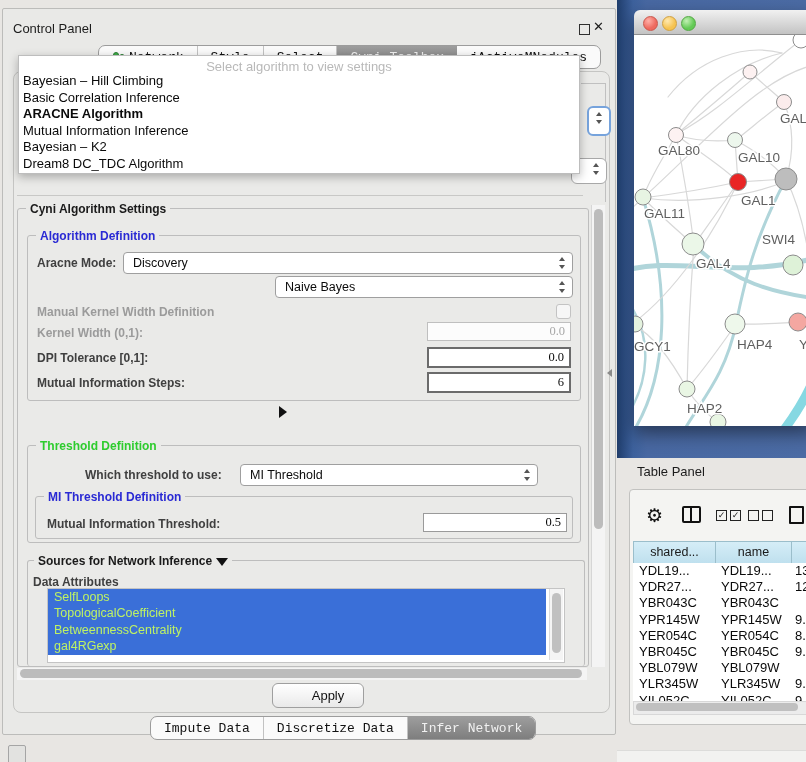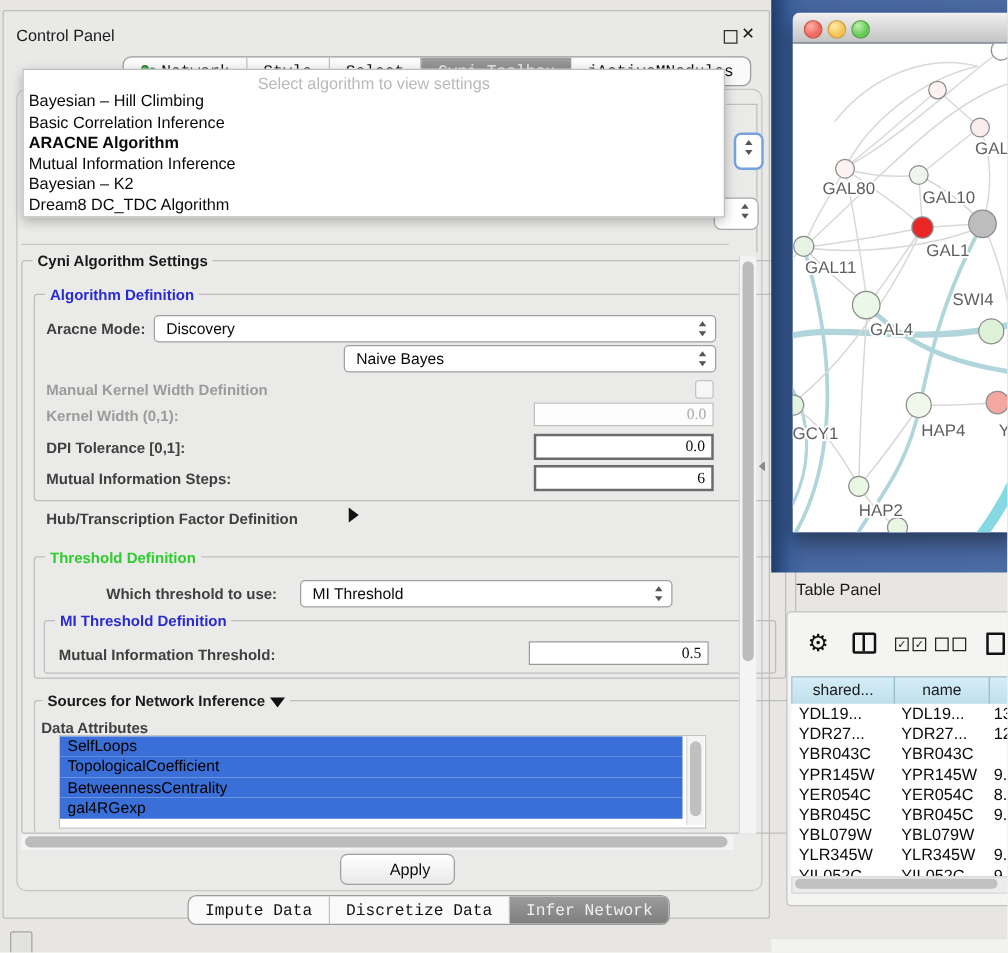--- a/index.html
+++ b/index.html
@@ -30,21 +30,21 @@
 
   
   #algo-popup{left:18px;top:55px;width:560px;height:117px;background:#ffffff;border:1px solid #bdbdbd;
               box-shadow:0 3px 9px rgba(0,0,0,.28);z-index:50;}
   #algo-placeholder{left:0;top:3px;width:100%;text-align:center;font-size:13px;color:#b9b9b9;}
   #algo-list{left:0;top:17px;width:100%;}
   .algo-item{height:16.6px;line-height:16.6px;padding-left:4px;font-size:13px;color:#0a0a0a;}
   .algo-item.bold{font-weight:bold;}
 
   
-  .group{border:1px solid #bdbdbd;border-radius:3px;padding-left:48px;}
+  .group{border:1px solid #bdbdbd;border-radius:3px;}
   .gtitle{position:absolute;font-size:12px;font-weight:bold;background:#eaeae8;padding:0 4px;color:#1a1a1a;white-space:nowrap;}
   .gtitle.blue{color:#2a2ad4;}
   .gtitle.green{color:#2ecc2e;}
 
   .lbl{font-size:12px;font-weight:bold;color:#404040;white-space:nowrap;}
   .lbl.dis{color:#9b9b9b;}
 
   .combo{background:#ffffff;border:1px solid #9f9f9f;border-radius:4px;height:20px;}
   .combo .val{position:absolute;left:9px;top:3px;font-size:12.5px;color:#0a0a0a;}
   .stepper{position:absolute;right:5px;top:4px;width:9px;height:12px;}
@@ -57,21 +57,21 @@
   .tfield.dis{border:1px solid #bfbfbf;background:#fcfcfc;color:#a8a8a8;}
   .tfield.strong{border:2px solid #6b6b6b;}
 
   .checkbox{width:13px;height:13px;border:1px solid #c3c3c3;border-radius:3px;background:#f6f6f6;}
 
   .tri-right{width:0;height:0;border-top:6px solid transparent;border-bottom:6px solid transparent;border-left:8px solid #111;}
   .tri-down{display:inline-block;width:0;height:0;border-left:6px solid transparent;border-right:6px solid transparent;border-top:8px solid #111;vertical-align:middle;margin-left:4px;}
 
   
   #attr-list{left:44px;top:579px;width:516px;height:73px;background:#fff;border:1px solid #c4c4c4;overflow:hidden;}
-  .attr-item{height:16.4px;line-height:16.4px;padding-left:6px;font-size:12.5px;color:#000000;background:#3a6fd8;width:492px;}
+  .attr-item{height:16.4px;line-height:16.4px;padding-left:6px;font-size:12.5px;color:#bef264;background:#3a6fd8;width:492px;}
   #attr-vscroll{position:absolute;right:1px;top:0;width:13px;height:71px;background:#f4f4f4;border-left:1px solid #dcdcdc;}
   #attr-thumb{position:absolute;left:2px;top:4px;width:9px;height:60px;background:#c0c0c0;border-radius:5px;}
 
   
   #vscroll{left:588px;top:196px;width:13px;height:462px;background:#f4f4f4;border-left:1px solid #d6d6d6;}
   #vscroll-thumb{left:2px;top:4px;width:9px;height:320px;background:#bcbcbc;border-radius:5px;}
   #hscroll{left:14px;top:659px;width:570px;height:12px;background:#f4f4f4;}
   #hscroll-thumb{left:3px;top:1px;width:562px;height:9px;background:#bcbcbc;border-radius:5px;}
 
   #apply-btn{left:269px;top:674px;width:70px;height:23px;background:linear-gradient(#ffffff,#e9e9e9);
@@ -181,21 +181,20 @@
     </div>
     <div class="lbl dis abs" style="left:34px;top:296px;">Manual Kernel Width Definition</div>
     <div class="checkbox abs" style="left:553px;top:295px;"></div>
     <div class="lbl dis abs" style="left:34px;top:317px;">Kernel Width (0,1):</div>
     <input class="tfield dis abs" style="left: 424px; top: 313px; width: 132px;" readonly="" value="0.0">
     <div class="lbl abs" style="left:34px;top:342px;">DPI Tolerance [0,1]:</div>
     <input class="tfield strong abs" style="left: 424px; top: 338px; width: 130px;" readonly="" value="0.0">
     <div class="lbl abs" style="left:34px;top:367px;">Mutual Information Steps:</div>
     <input class="tfield strong abs" style="left: 424px; top: 363px; width: 130px;" readonly="" value="6">
 
-    <div class="lbl abs" style="left:34px;top:399px;font-weight:bold;">Hub/Transcription Factor Definition</div>
     <div class="tri-right abs" style="left:276px;top:397px;"></div>
 
     <div class="group abs" style="left:24px;top:436px;width:552px;height:96px;">
       <span class="gtitle green" style="left:8px;top:-7px;">Threshold Definition</span>
     </div>
     <div class="lbl abs" style="left:82px;top:459px;">Which threshold to use:</div>
     <div class="combo abs" style="left:237px;top:455px;width:296px;">
       <span class="val">MI Threshold</span>
       <span class="stepper"></span>
     </div>

